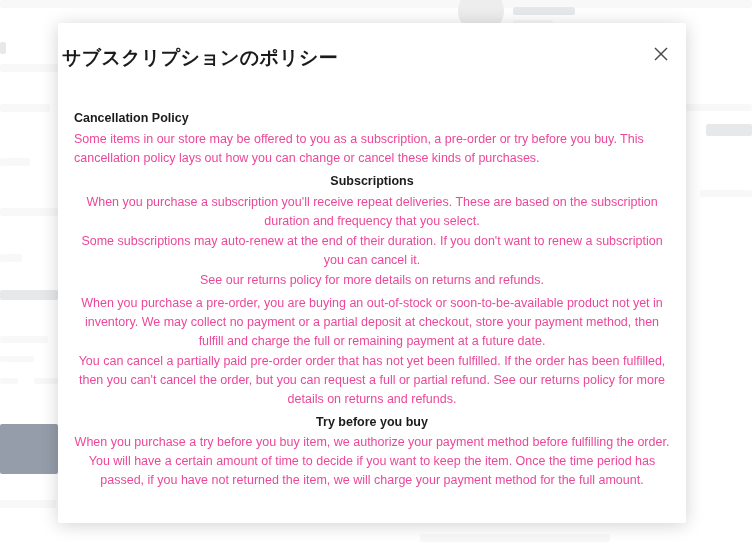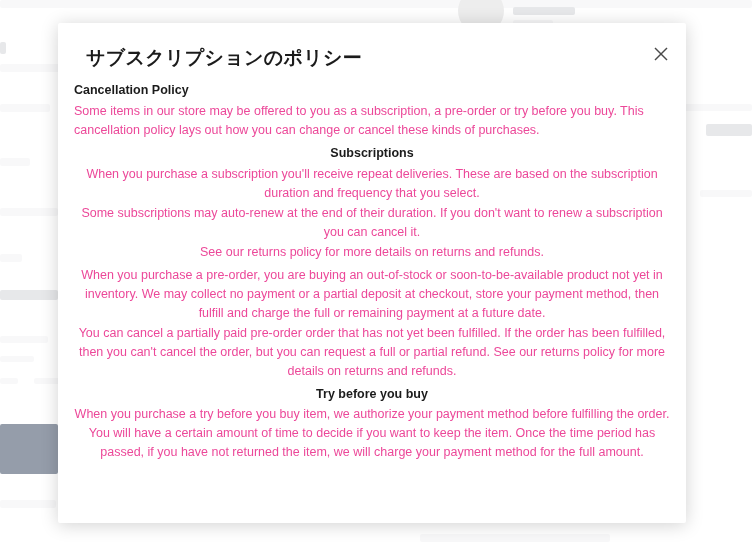--- a/index.html
+++ b/index.html
@@ -67,21 +67,21 @@
     top: 23px;
     width: 628px;
     height: 500px;
     background: #ffffff;
     box-shadow: 0 2px 18px rgba(0, 0, 0, 0.18);
     border-radius: 2px;
     overflow: hidden;
   }
   .modal-header {
     position: relative;
-    padding: 22px 28px 10px 28px;
+    padding: 22px 28px 10px 4px;
   }
   .modal-title {
     font-size: 19px;
     font-weight: bold;
     color: #1b1b1b;
     letter-spacing: 0.3px;
     margin: 0;
     padding-left: 0;
   }
   .close-btn {
@@ -96,20 +96,21 @@
     padding: 0;
     line-height: 0;
   }
   .close-btn svg { display: block; margin: 0 auto; }
 
   .modal-body {
     padding: 0 16px 18px 16px;
     height: 425px;
     overflow-y: auto;
     box-sizing: border-box;
+    margin-top: 28px;
   }
   .policy-heading {
     font-size: 12.5px;
     font-weight: bold;
     color: #1b1b1b;
     margin: 0 0 2px 0;
     line-height: 1.5;
   }
   .policy-para {
     font-size: 12.5px;

